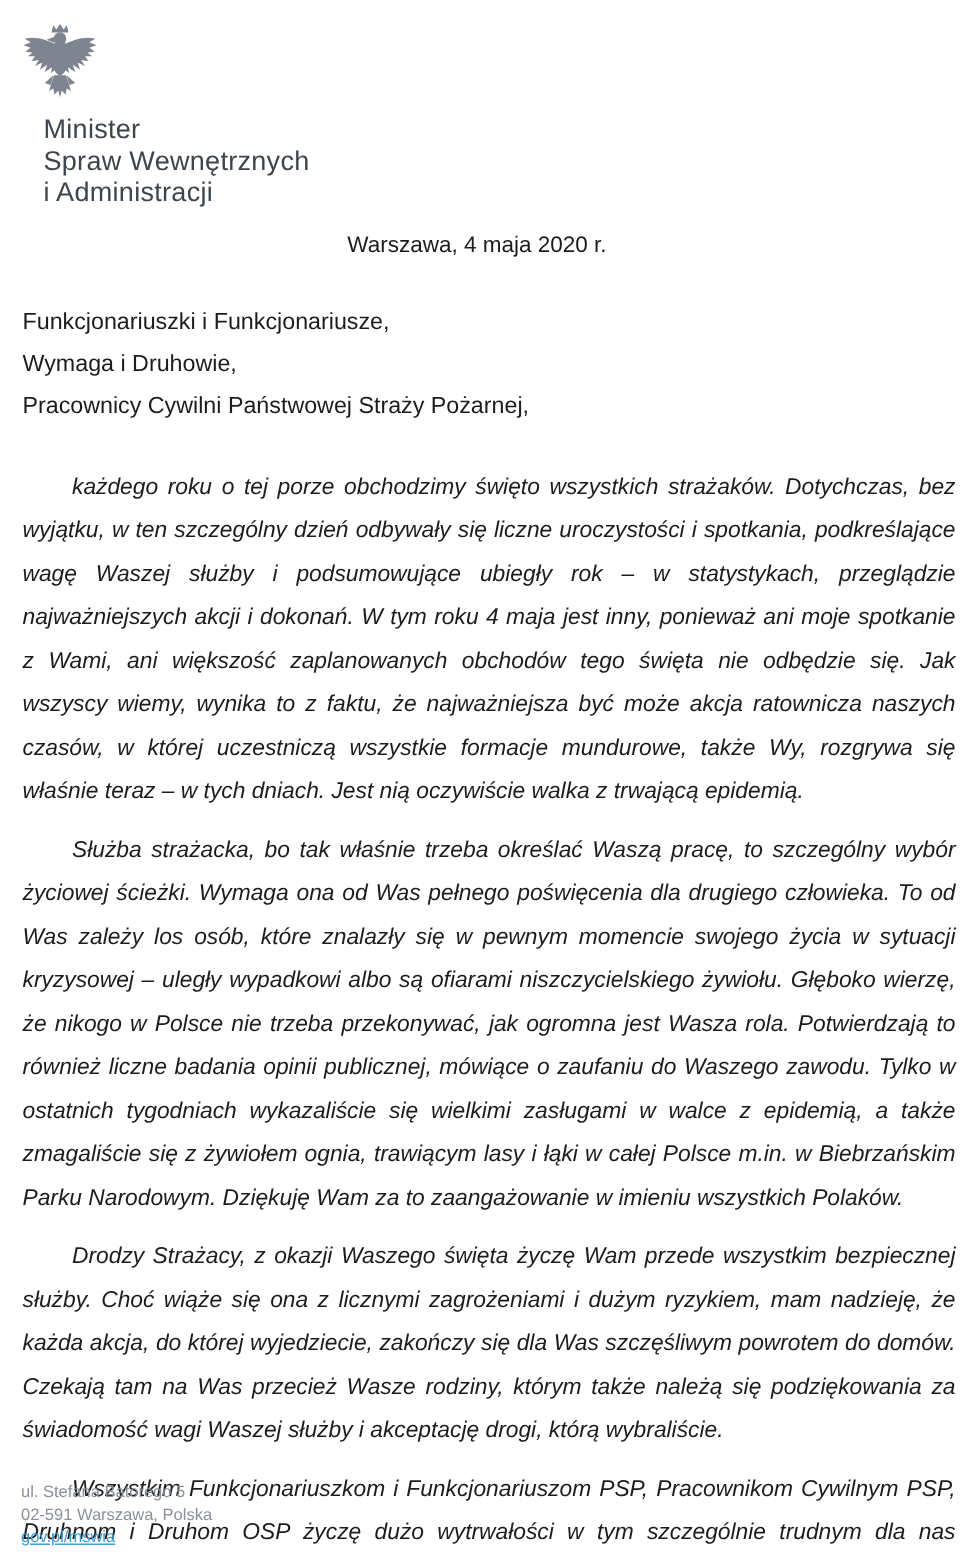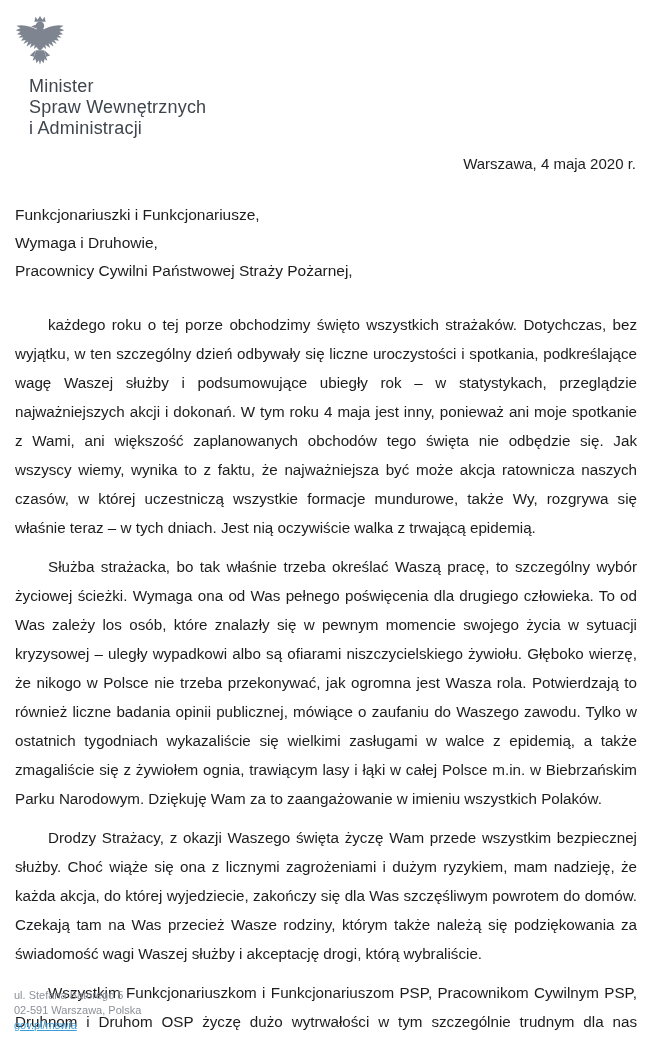--- a/index.html
+++ b/index.html
@@ -12,34 +12,35 @@
   }
   .page { position: absolute; inset: 0; background: #ffffff; }
 
   
   .letterhead { display: flex; align-items: flex-start; padding: 10px 0 0 14px; flex-direction: column; }
   .emblem { width: 52px; height: 64px; flex: 0 0 auto; }
   .ministry { margin-left: 15px; margin-top: 2px; color: #3f454d; font-size: 18px; line-height: 21px; letter-spacing: 0.2px; }
 
   .sender { margin: 13px 0 0 15px; font-size: 16px; font-weight: 700; color: #1f1f22; letter-spacing: 0.2px; }
 
-  .dateline { margin: 16px 16px 0 0; text-align: right; font-size: 15px; color: #1c1c1e; }
+  .dateline { margin: 16px 16px 0 0; text-align: center; font-size: 15px; color: #1c1c1e; }
 
   
   .salutation { margin: 29px 15px 0 15px; font-weight: 400; font-size: 15.5px; line-height: 28px; color: #1c1c1e; }
 
   
   .body-text { margin: 25px 15px 0 15px; }
   .body-text p {
     margin: 0 0 10px 0;
     text-align: justify;
     text-indent: 33px;
     font-size: 15.2px;
     line-height: 29px;
     color: #1c1c1e;
+    font-style: italic;
   }
 
   
   .footer { position: absolute; left: 14px; bottom: 5px; font-size: 11px; line-height: 15px; color: #8b9098; }
   .footer a { color: #3d9bd5; }
 </style>
 </head>
 <body>
 
 <div class="page">

